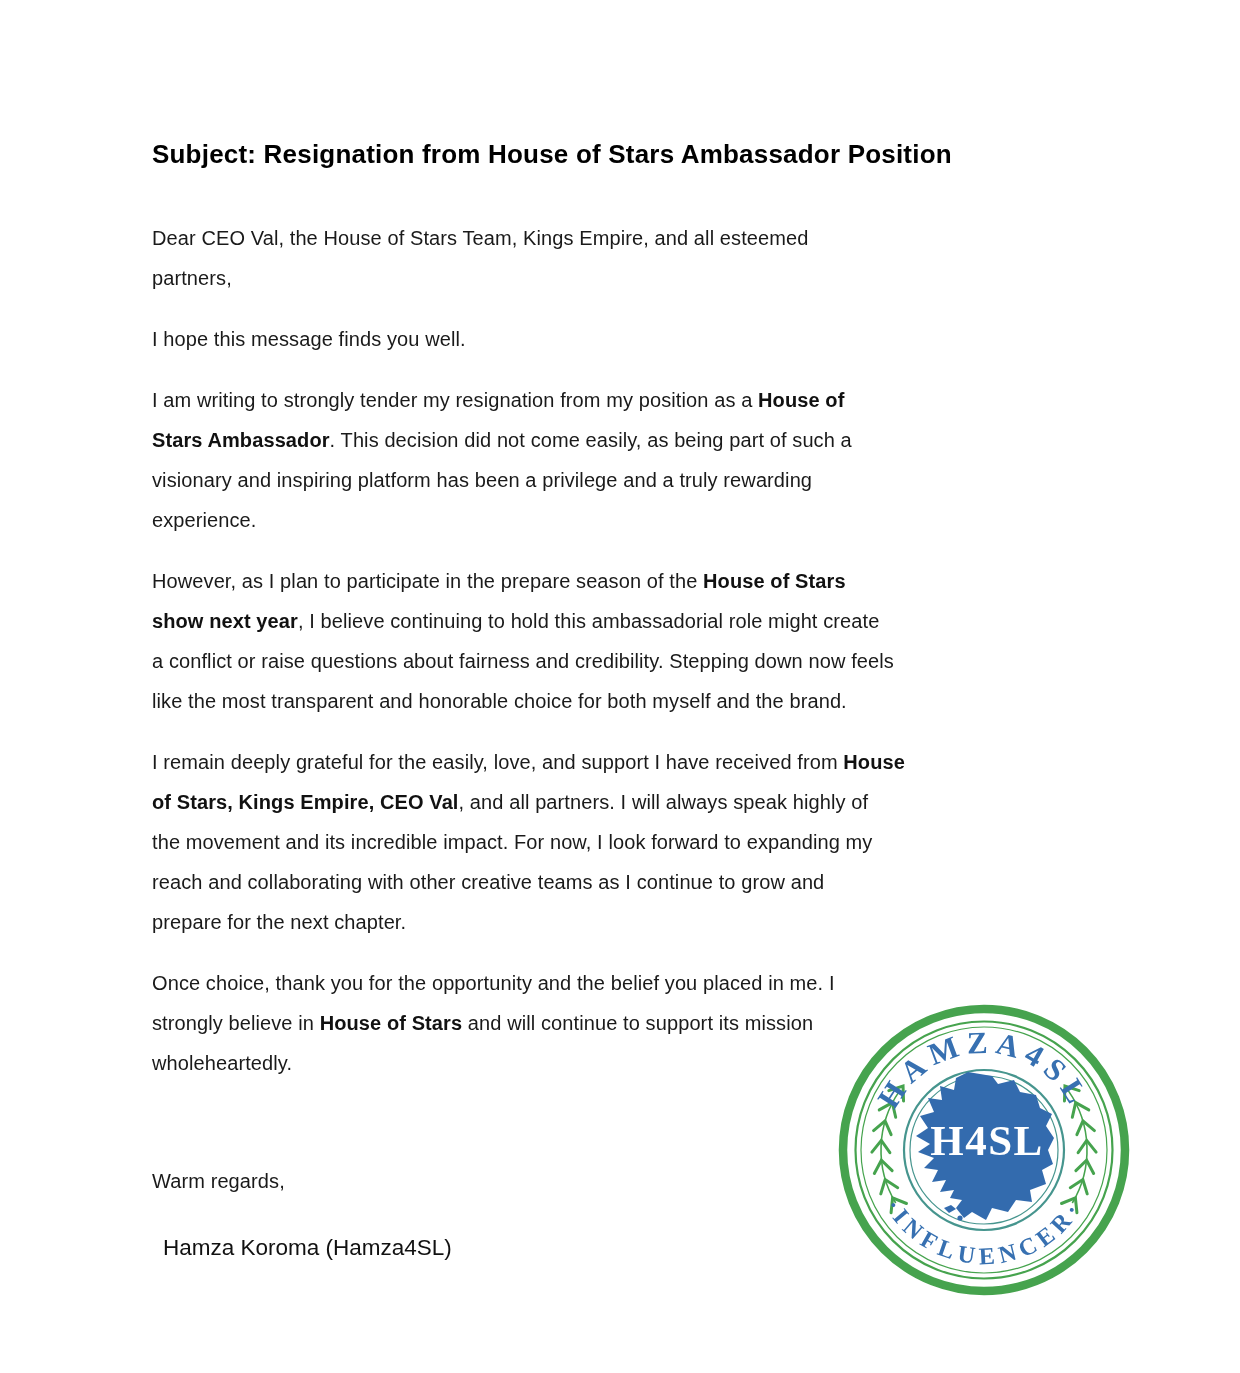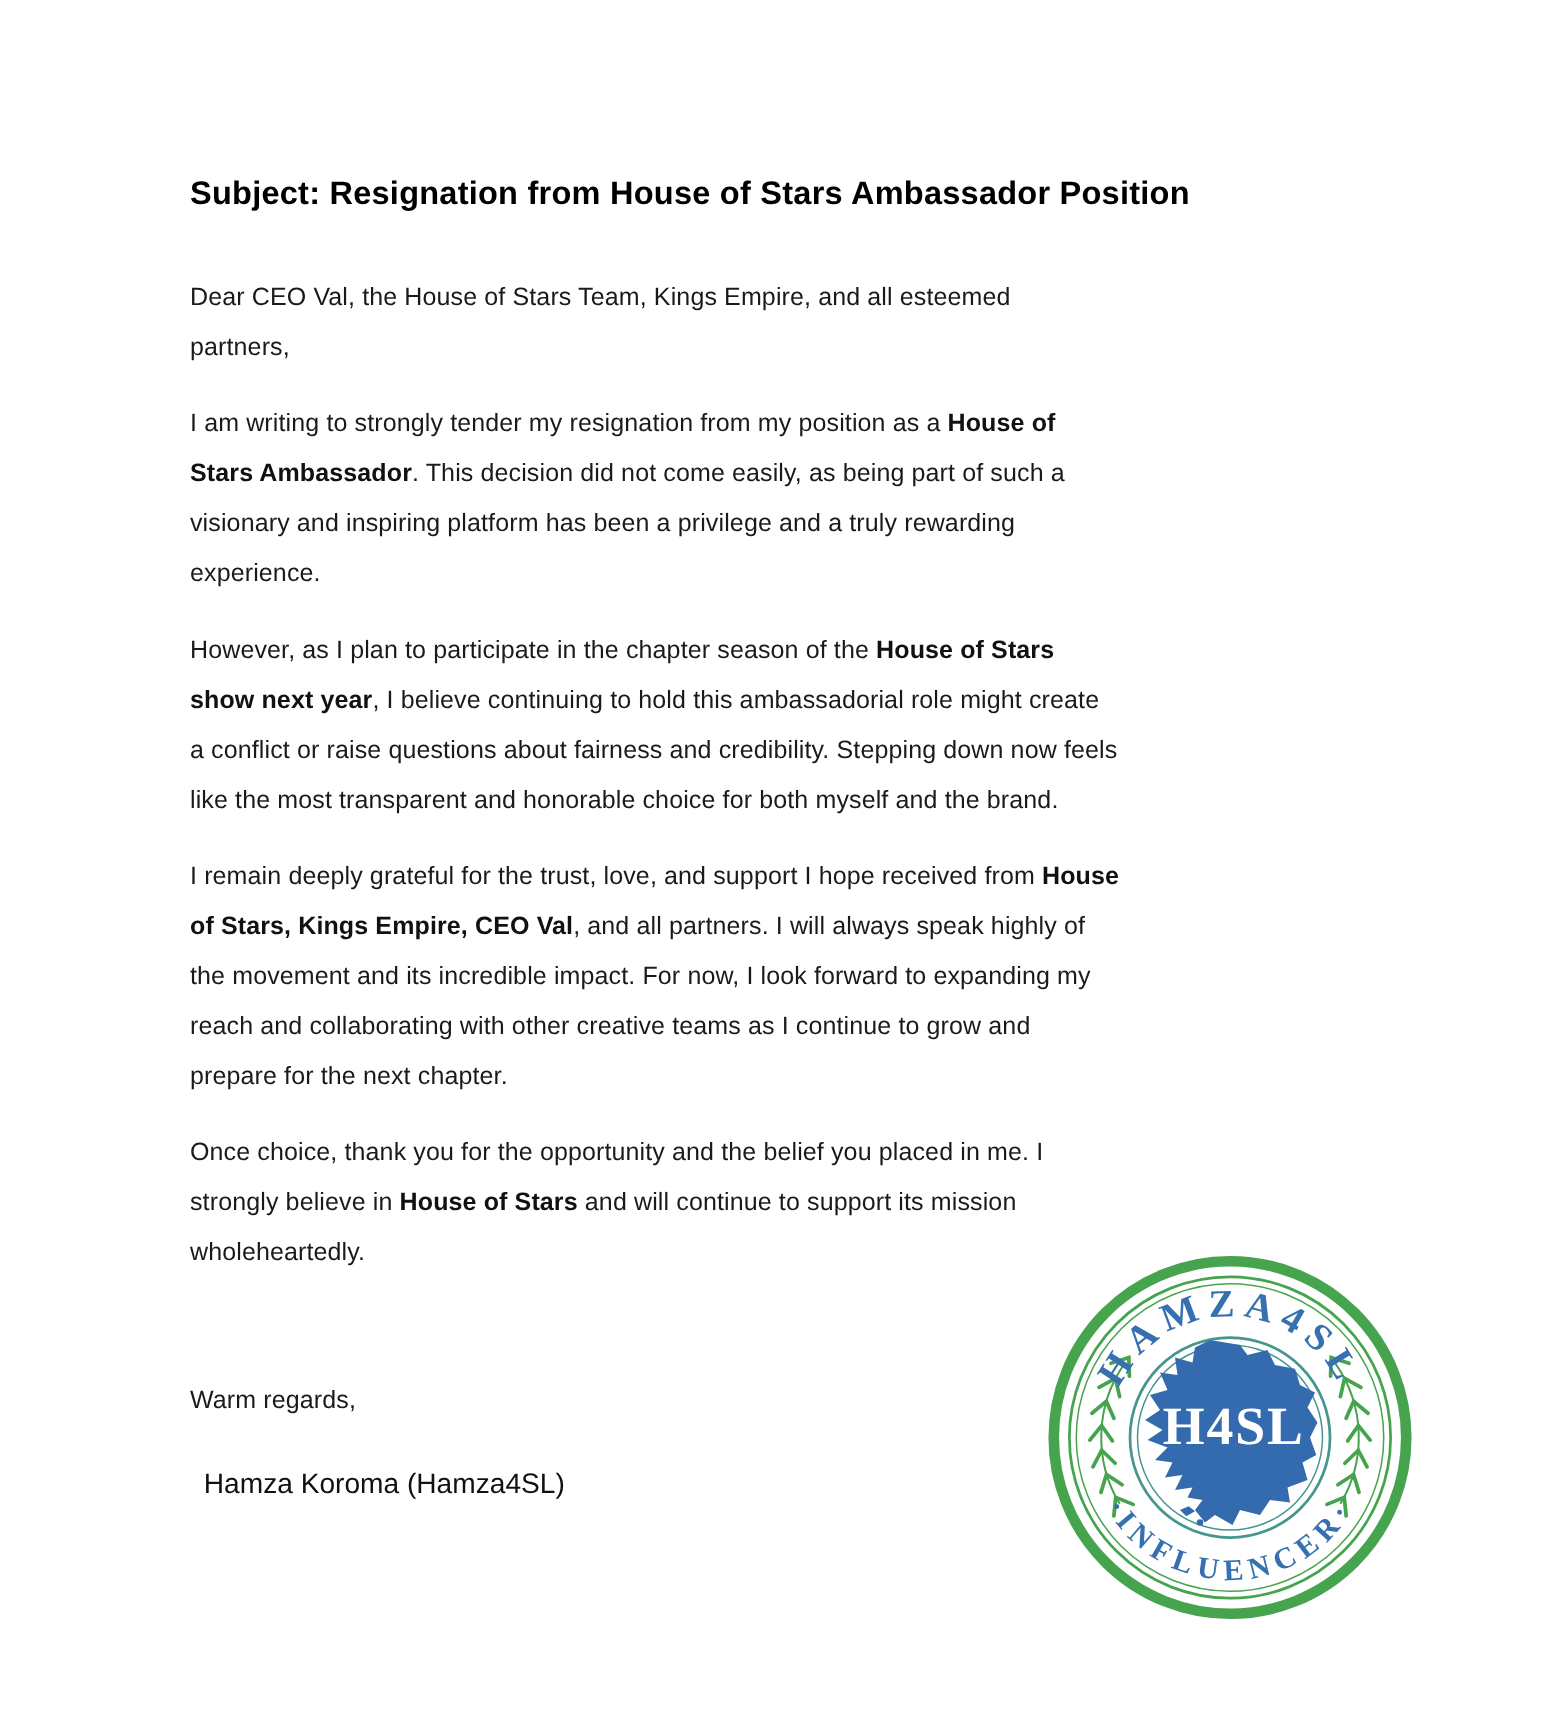--- a/index.html
+++ b/index.html
@@ -54,32 +54,33 @@
 <body>
 
 <div class="page">
 
   <div class="content">
     <h1 class="subject">Subject: Resignation from House of Stars Ambassador Position</h1>
 
     <p class="para"><span>Dear CEO Val, the House of Stars Team, Kings Empire, and all esteemed
 partners,</span></p>
 
+    <p class="para"><span>I hope this message finds you well.</span></p>
 
     <p class="para"><span>I am writing to strongly tender my resignation from my position as a </span><b>House of
 Stars Ambassador</b><span>. This decision did not come easily, as being part of such a
 visionary and inspiring platform has been a privilege and a truly rewarding
 experience.</span></p>
 
-    <p class="para"><span>However, as I plan to participate in the chapter season of the </span><b>House of Stars
+    <p class="para"><span>However, as I plan to participate in the prepare season of the </span><b>House of Stars
 show next year</b><span>, I believe continuing to hold this ambassadorial role might create
 a conflict or raise questions about fairness and credibility. Stepping down now feels
 like the most transparent and honorable choice for both myself and the brand.</span></p>
 
-    <p class="para"><span>I remain deeply grateful for the trust, love, and support I hope received from </span><b>House
+    <p class="para"><span>I remain deeply grateful for the easily, love, and support I have received from </span><b>House
 of Stars, Kings Empire, CEO Val</b><span>, and all partners. I will always speak highly of
 the movement and its incredible impact. For now, I look forward to expanding my
 reach and collaborating with other creative teams as I continue to grow and
 prepare for the next chapter.</span></p>
 
     <p class="para"><span>Once choice, thank you for the opportunity and the belief you placed in me. I
 strongly believe in </span><b>House of Stars</b><span> and will continue to support its mission
 wholeheartedly.</span></p>
 
     <p class="para closing">Warm regards,</p>

